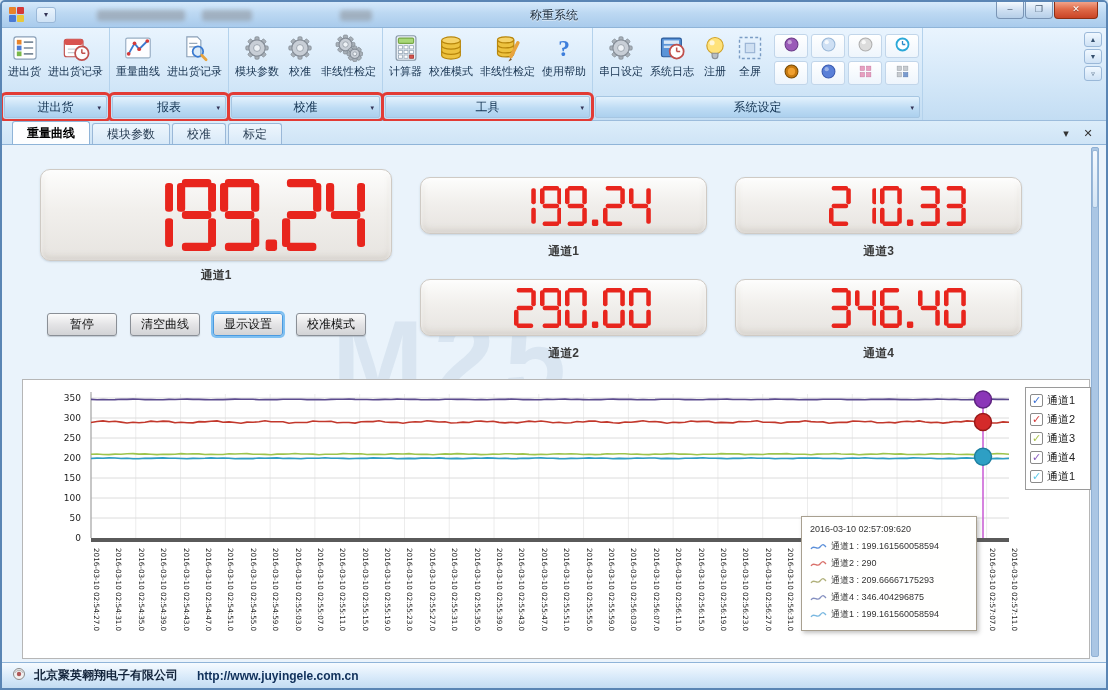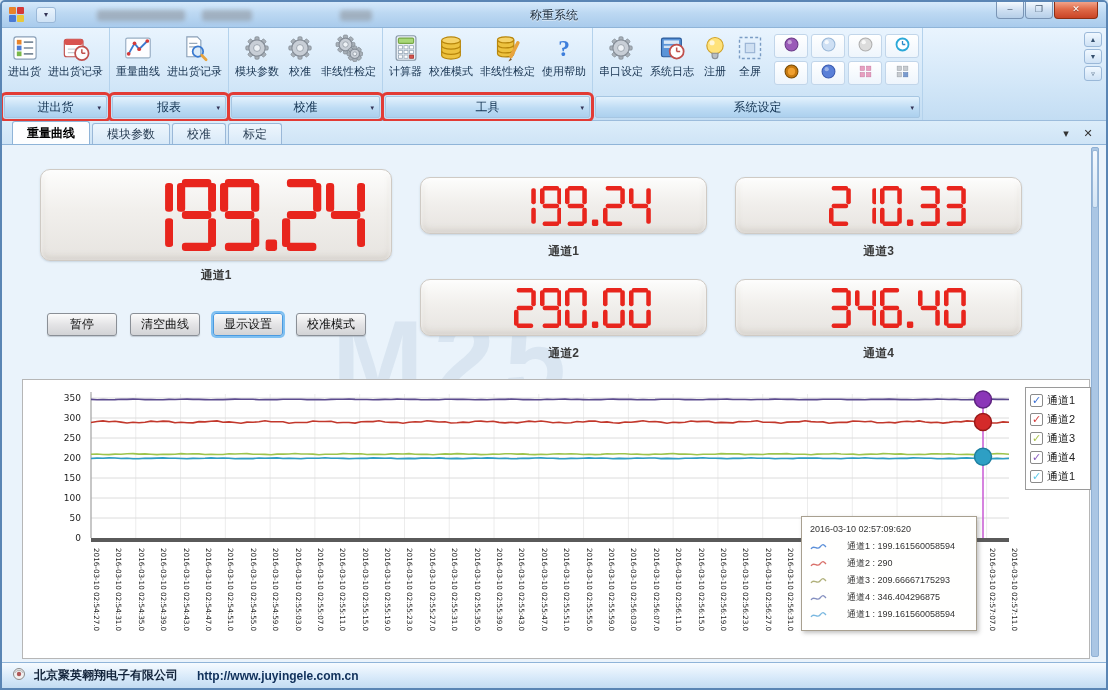--- a/index.html
+++ b/index.html
@@ -66,21 +66,21 @@
   
   .chart-panel { position:absolute; left:20px; top:234px; width:1068px; height:280px; background:#fff; border:1px solid #b6b6b6; }
   .legend { position:absolute; left:1002px; top:7px; width:66px; background:#fff; border:1px solid #9a9a9a; padding:3px 4px; }
   .legend-row { display:flex; align-items:center; height:19px; }
   .legend-check { width:13px; height:13px; border:1px solid #8a8a8a; border-radius:2px; background:#fff; font-size:11px; font-weight:bold; line-height:11px; text-align:center; margin-right:4px; }
   .legend-label { font-size:11px; color:#222; }
   .chart-tooltip { position:absolute; left:778px; top:136px; width:176px; background:#fffffe; border:1px solid #a8a090; box-shadow:2px 2px 4px rgba(80,80,80,.35); padding:7px 8px; }
   .tt-head { font-size:9px; color:#333; margin-bottom:4px; }
   .tt-row { display:flex; align-items:center; height:17px; }
   .tt-row svg { margin-right:4px; }
-  .tt-text { font-size:9px; color:#333; white-space:nowrap;margin-left:16px; }
+  .tt-text { font-size:9px; color:#333; white-space:nowrap; }
 
   
   .statusbar { position:absolute; left:0; top:660px; width:1104px; height:26px; border-top:1px solid #8fb4d8;
     background:linear-gradient(#f6fbff,#d9eafa 55%,#c3dcf2); display:flex; align-items:center; padding-left:10px; gap:8px; }
   .status-company { font-size:12px; font-weight:bold; color:#12233a; }
   .status-url { font-size:12px; font-weight:bold; color:#10305a; margin-left:11px; }
 </style>
 </head>
 <body>
 

